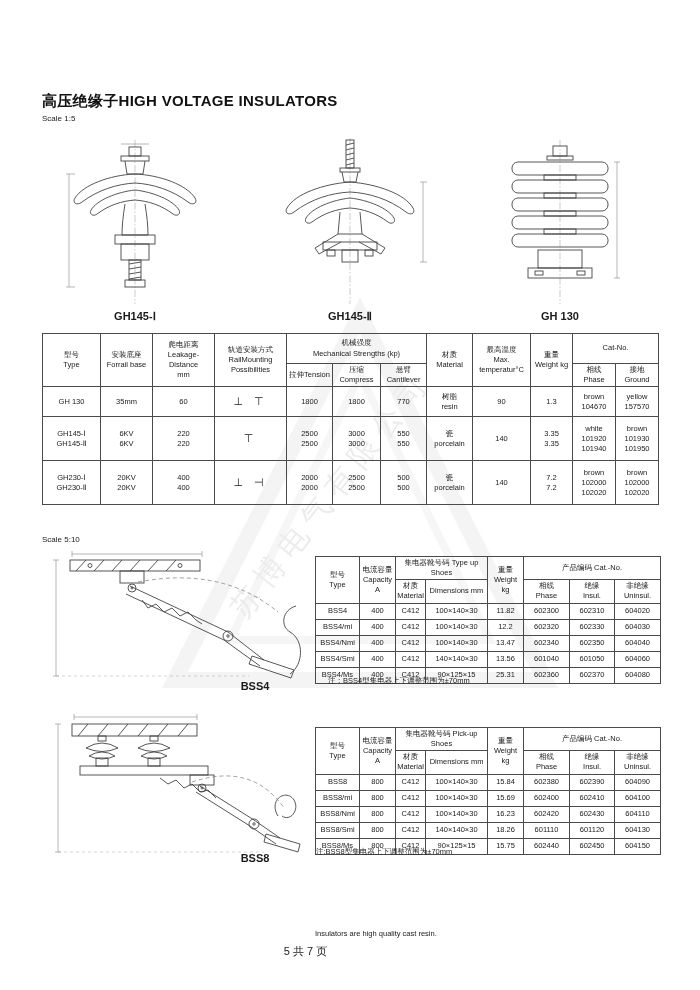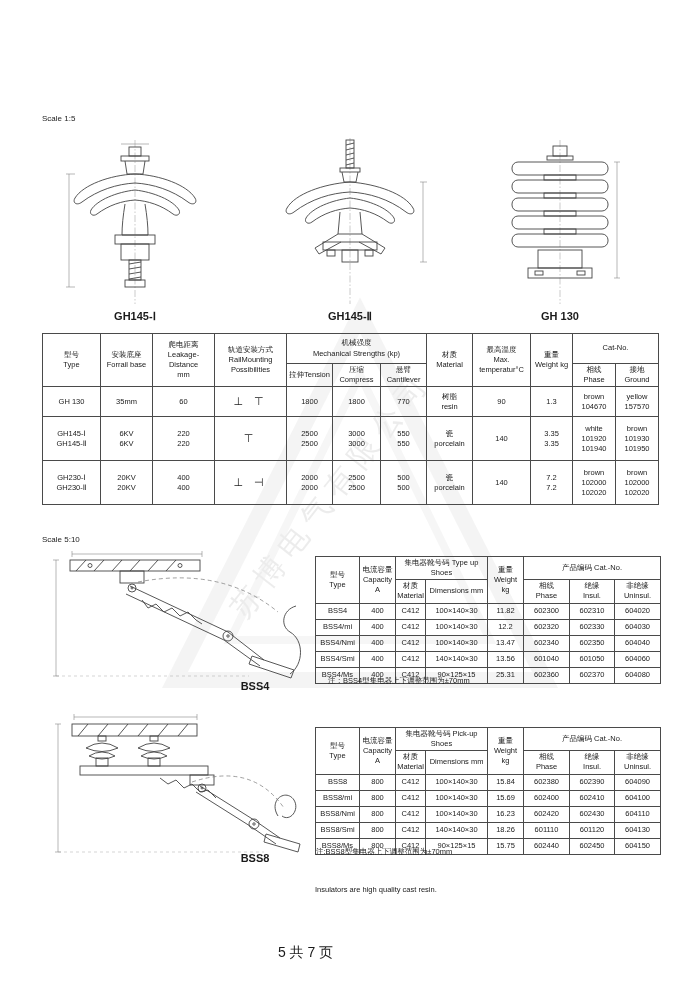--- a/index.html
+++ b/index.html
@@ -9,38 +9,39 @@
   .sec-title{position:absolute;font-size:15px;font-weight:bold;color:#111;letter-spacing:.3px;z-index:2}
   .scale{position:absolute;font-size:8px;color:#222;z-index:2}
   .draw-label{position:absolute;font-size:11px;font-weight:bold;text-align:center;z-index:2}
   .t{position:absolute;border-collapse:collapse;table-layout:fixed;font-size:7.5px;z-index:2;background:transparent}
   .t th,.t td{border:1px solid #4a4a4a;padding:1px;text-align:center;vertical-align:middle;
               font-weight:normal;white-space:pre-line;line-height:1.35;color:#1a1a1a}
   .t th{font-weight:normal}
   .mnt{font-size:11px;letter-spacing:4px}
   .note{position:absolute;font-size:7.5px;z-index:2}
   .foot{position:absolute;font-size:7.5px;line-height:1.55;z-index:2}
-  .pageno{position:absolute;top:944px;left:0;width:611px;text-align:center;font-size:14px;z-index:2}
+  .pageno{position:absolute;top:944px;left:0;width:611px;text-align:center;font-size:11px;z-index:2}
   .drawing{position:absolute;z-index:2}
   .drawing svg{display:block}
   .wm{position:absolute;z-index:1;opacity:.55;pointer-events:none}
 </style>
 </head>
 <body>
 
 <div class="page">
 
   <div class="wm" style="left:150px;top:290px;width:420px;height:420px">
     <svg width="420" height="420" viewBox="0 0 420 420">
       <polygon points="210,25 395,390 25,390" fill="none" stroke="#ececec" stroke-width="16"></polygon>
       <polygon points="210,85 340,350 80,350" fill="none" stroke="#efefef" stroke-width="8"></polygon>
       <text x="95" y="330" transform="rotate(-52 95 330)" font-size="30" letter-spacing="8" fill="#dedede">苏博电气有限公司</text>
     </svg>
   </div>
 
+  <div class="sec-title" style="left:42px;top:92px">高压绝缘子HIGH VOLTAGE INSULATORS</div>
   <div class="scale" style="left:42px;top:114px">Scale 1:5</div>
 
   <div class="drawing" style="left:55px;top:138px">
     <svg width="160" height="170" viewBox="0 0 160 170" fill="none" stroke="#444" stroke-width="0.9">
       <line x1="80" y1="2" x2="80" y2="166" stroke="#aaa" stroke-width="0.6" stroke-dasharray="7 2 1.5 2"></line>
       <rect x="74" y="9" width="12" height="9"></rect>
       <rect x="66" y="18" width="28" height="5"></rect>
       <path d="M70,23 L72,36 L88,36 L90,23"></path>
       <path d="M80,36 C55,37 28,47 20,60 C17,65 22,68 27,64 C43,52 62,46 80,45 C98,46 117,52 133,64 C138,68 143,65 140,60 C132,47 105,37 80,36 Z"></path>
       <path d="M80,52 C62,54 42,62 36,72 C34,76 38,79 42,76 C54,67 67,63 80,62 C93,63 106,67 118,76 C122,79 126,76 124,72 C118,62 98,54 80,52 Z"></path>
@@ -477,16 +478,16 @@
           <td>90×125×15</td>
           <td>15.75</td>
           <td>602440</td>
           <td>602450</td>
           <td>604150</td>
         </tr>
   </tbody>
     </table>
   <div class="note" style="left:316px;top:847px">注:BSS8型集电器上下调整范围为±70mm</div>
 
-  <div class="foot" style="left:315px;top:884px;width:345px">Insulators are high quality cast resin.</div>
+  <div class="foot" style="left:315px;top:928px;width:345px">Insulators are high quality cast resin.</div>
 
   <div class="pageno">5 共 7 页</div>
 </div>
 
 </body></html>

